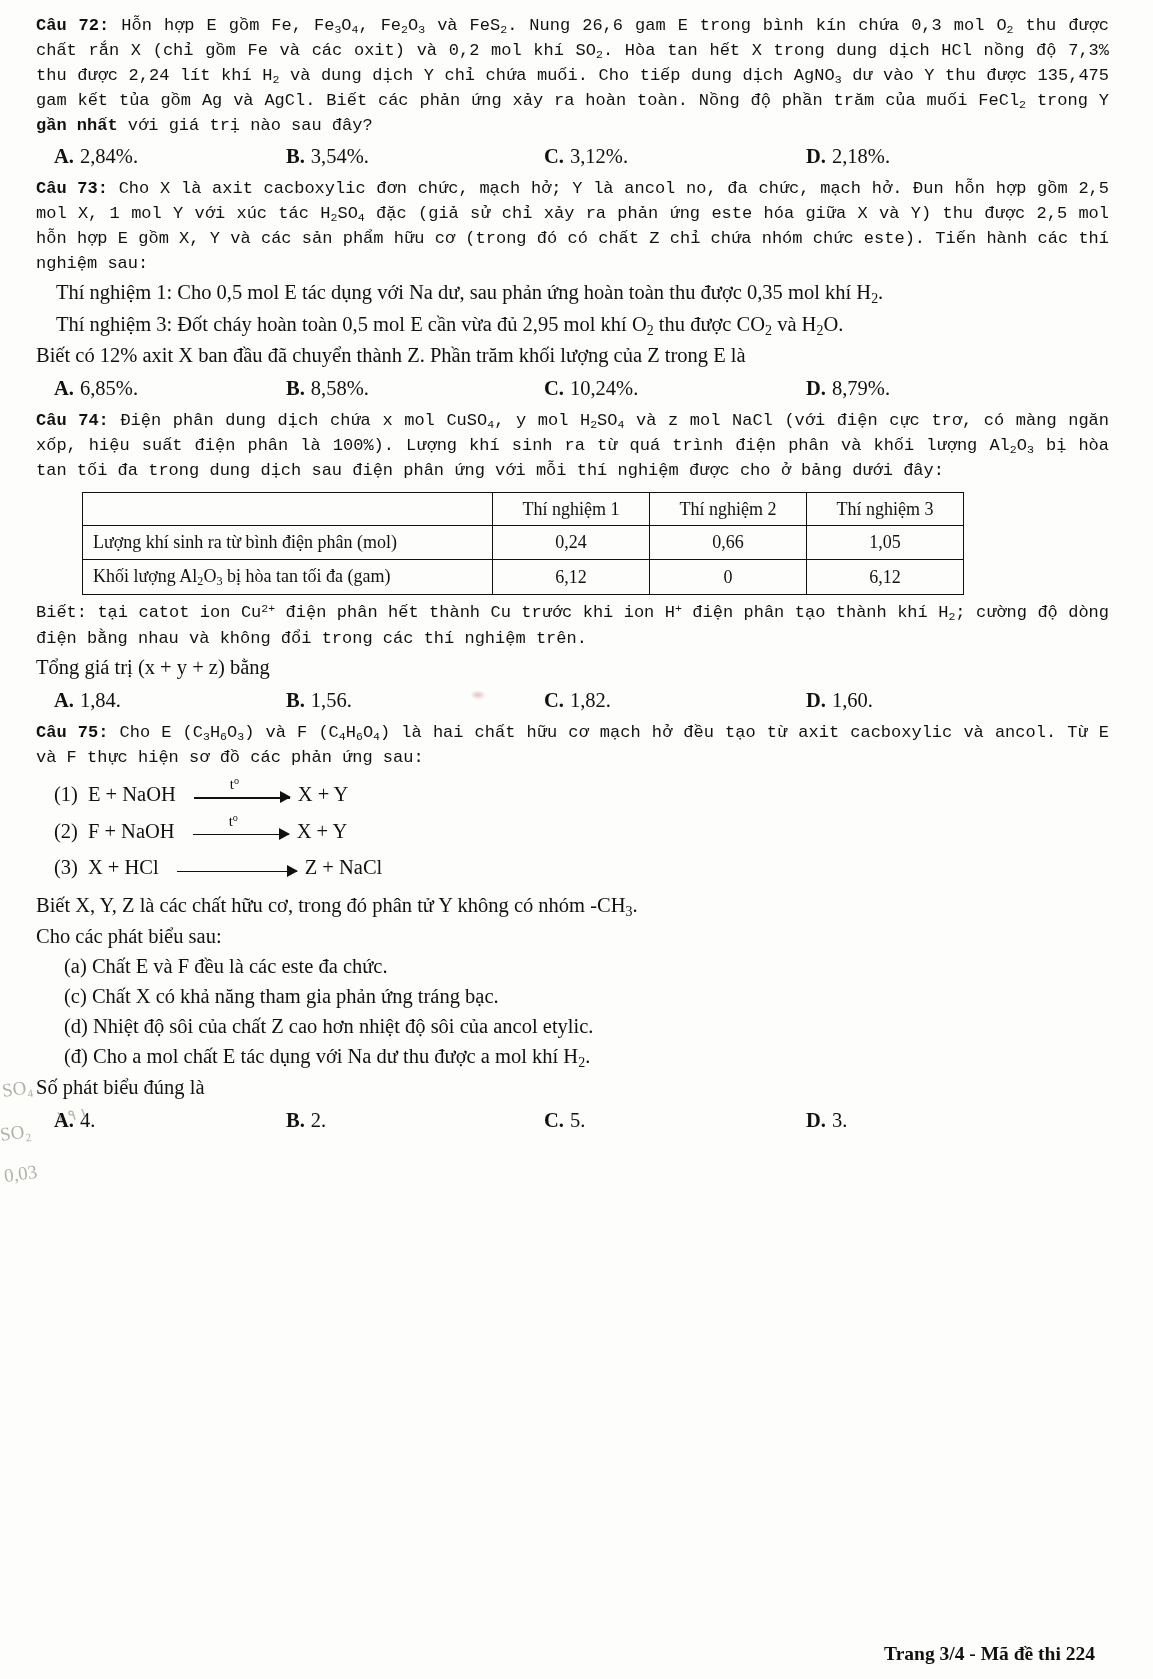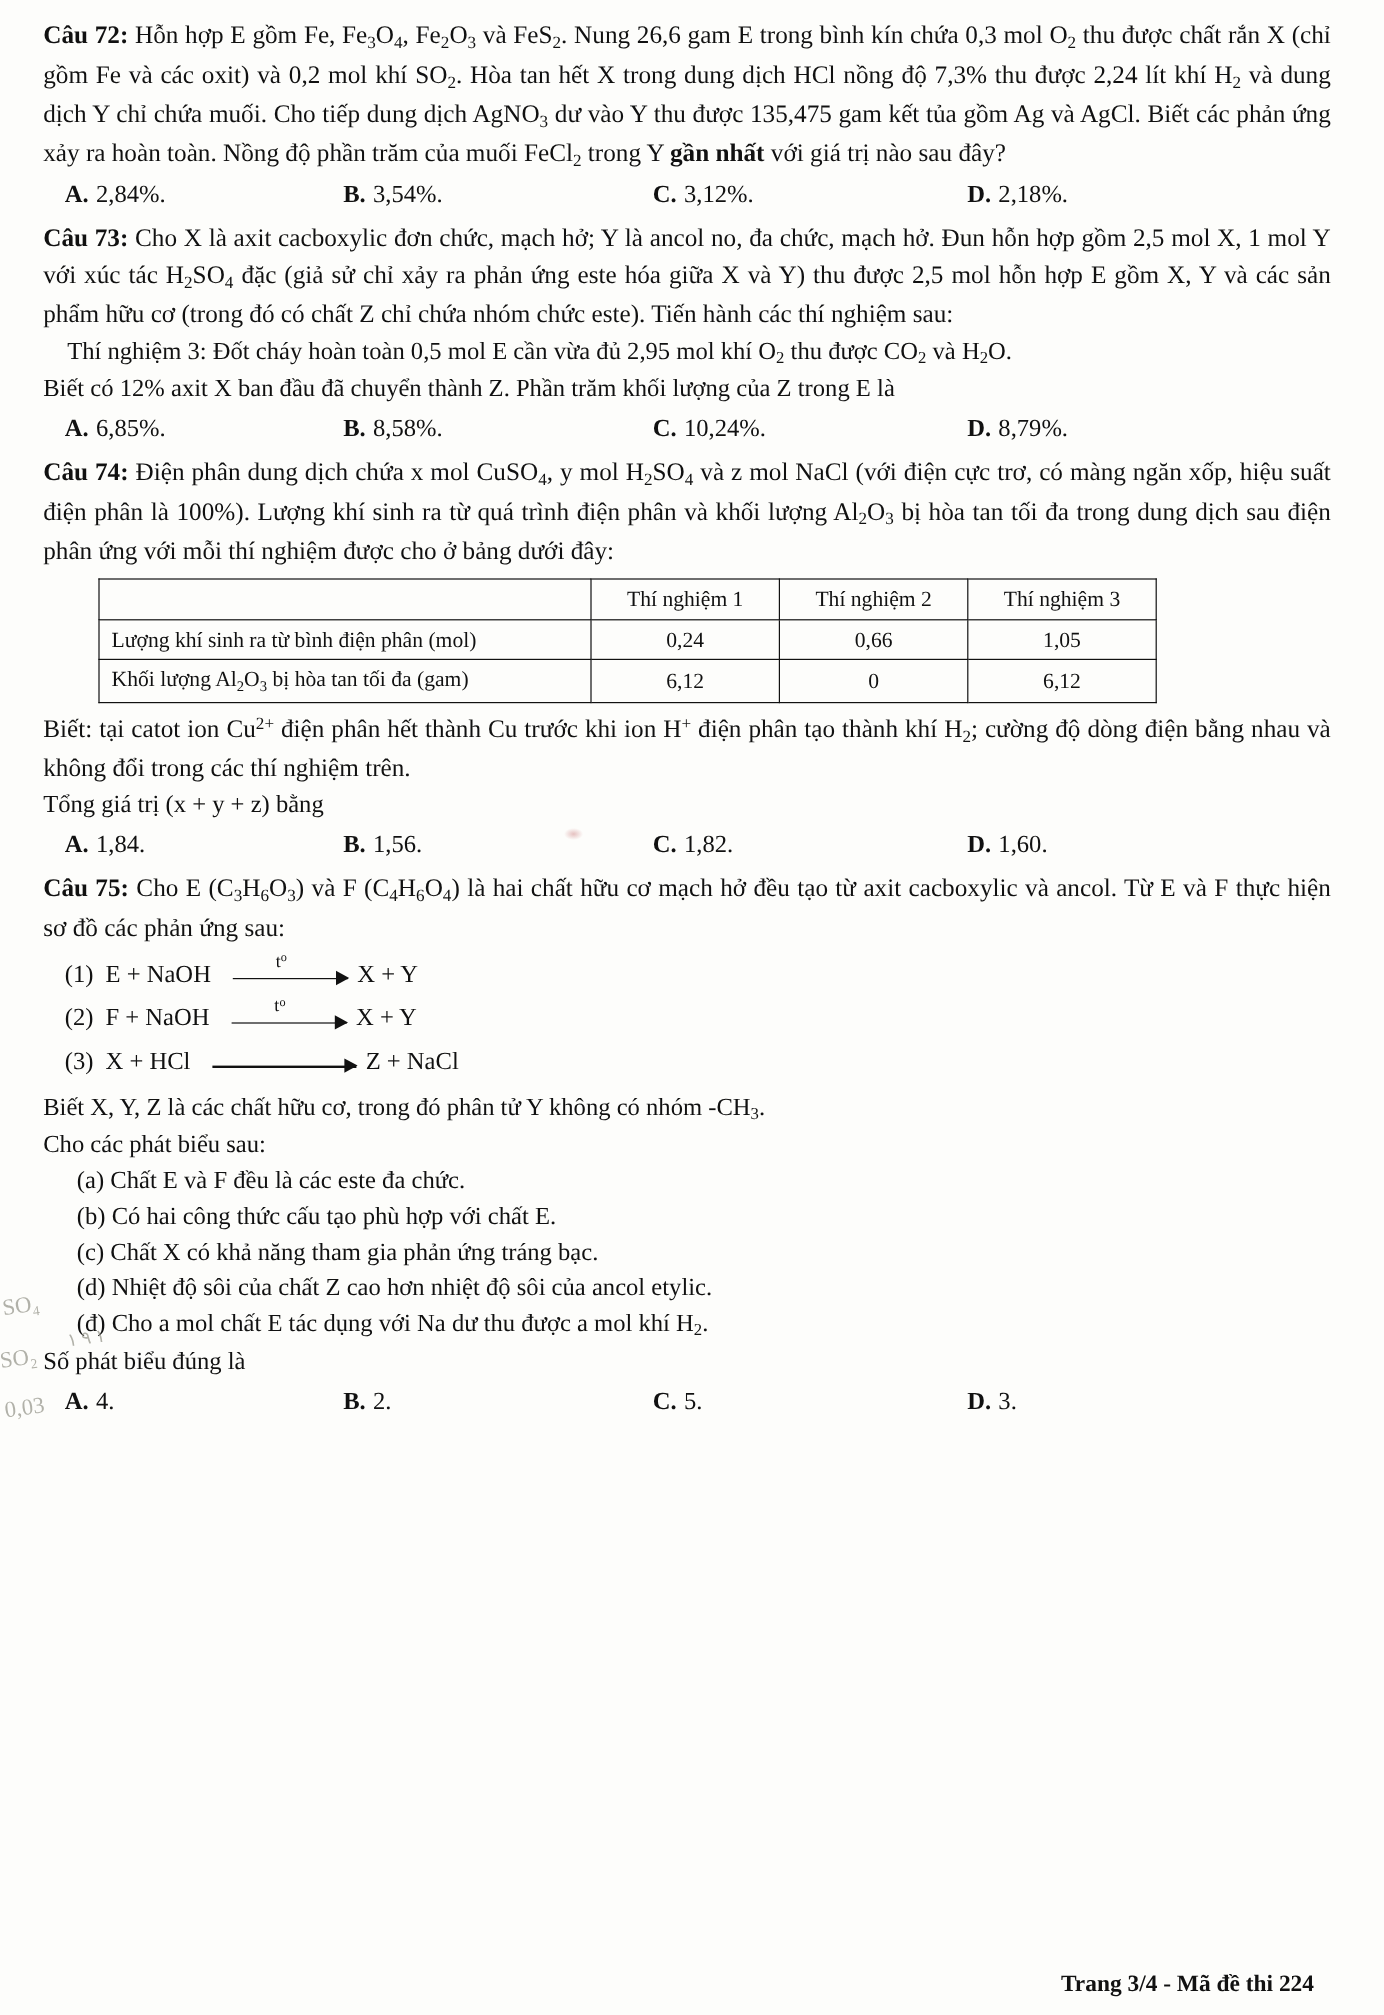--- a/index.html
+++ b/index.html
@@ -17,25 +17,26 @@
     position: relative;
     width: 1153px;
     min-height: 1679px;
     padding: 14px 44px 10px 36px;
     box-sizing: border-box;
   }
   .q {
     margin-bottom: 6px;
   }
   .para {
-    font-size: 21px;
+    font-size: 17px;
     line-height: 1.46;
     text-align: justify;
     text-justify: inter-word;
     margin: 0 0 2px 0;
+    font-family: Liberation Mono, monospace;
   }
   .qlabel {
     font-weight: bold;
   }
   b.strong { font-weight: bold; }
   sub { font-size: 0.68em; vertical-align: -0.28em; }
   sup { font-size: 0.68em; vertical-align: 0.45em; }
 
   .answers {
     display: flex;
@@ -189,20 +190,21 @@
           <span>2,18%.</span>
         </div>
     </div>
   </div>
 
   <div class="q">
     <p class="para">
       <span class="qlabel">Câu 73:</span>
       <span>Cho X là axit cacboxylic đơn chức, mạch hở; Y là ancol no, đa chức, mạch hở. Đun hỗn hợp gồm 2,5 mol X, 1 mol Y với xúc tác H<sub>2</sub>SO<sub>4</sub> đặc (giả sử chỉ xảy ra phản ứng este hóa giữa X và Y) thu được 2,5 mol hỗn hợp E gồm X, Y và các sản phẩm hữu cơ (trong đó có chất Z chỉ chứa nhóm chức este). Tiến hành các thí nghiệm sau:</span>
     </p>
+    <p class="sub-line">Thí nghiệm 1: Cho 0,5 mol E tác dụng với Na dư, sau phản ứng hoàn toàn thu được 0,35 mol khí H<sub>2</sub>.</p>
     <p class="sub-line">Thí nghiệm 3: Đốt cháy hoàn toàn 0,5 mol E cần vừa đủ 2,95 mol khí O<sub>2</sub> thu được CO<sub>2</sub> và H<sub>2</sub>O.</p>
     <p class="plain-line">Biết có 12% axit X ban đầu đã chuyển thành Z. Phần trăm khối lượng của Z trong E là</p>
     <div class="answers">
       <div class="opt opt-a">
           <span class="lab">A.</span>
           <span>6,85%.</span>
         </div>
       <div class="opt opt-b">
           <span class="lab">B.</span>
           <span>8,58%.</span>
@@ -305,21 +307,20 @@
       <span class="arrow long">
         <span class="bar"></span>
           <span class="head"></span>
       </span>
       <span>Z  +  NaCl</span>
     </div>
 
     <p class="plain-line">Biết X, Y, Z là các chất hữu cơ, trong đó phân tử Y không có nhóm -CH<sub>3</sub>.</p>
     <p class="plain-line">Cho các phát biểu sau:</p>
     <p class="sub-line2">(a) Chất E và F đều là các este đa chức.</p>
-    <p class="sub-line2">(b) Có hai công thức cấu tạo phù hợp với chất E.</p>
     <p class="sub-line2">(c) Chất X có khả năng tham gia phản ứng tráng bạc.</p>
     <p class="sub-line2">(d) Nhiệt độ sôi của chất Z cao hơn nhiệt độ sôi của ancol etylic.</p>
     <p class="sub-line2">(đ) Cho a mol chất E tác dụng với Na dư thu được a mol khí H<sub>2</sub>.</p>
     <p class="plain-line">Số phát biểu đúng là</p>
     <div class="answers">
       <div class="opt opt-a">
           <span class="lab">A.</span>
           <span>4.</span>
         </div>
       <div class="opt opt-b">

